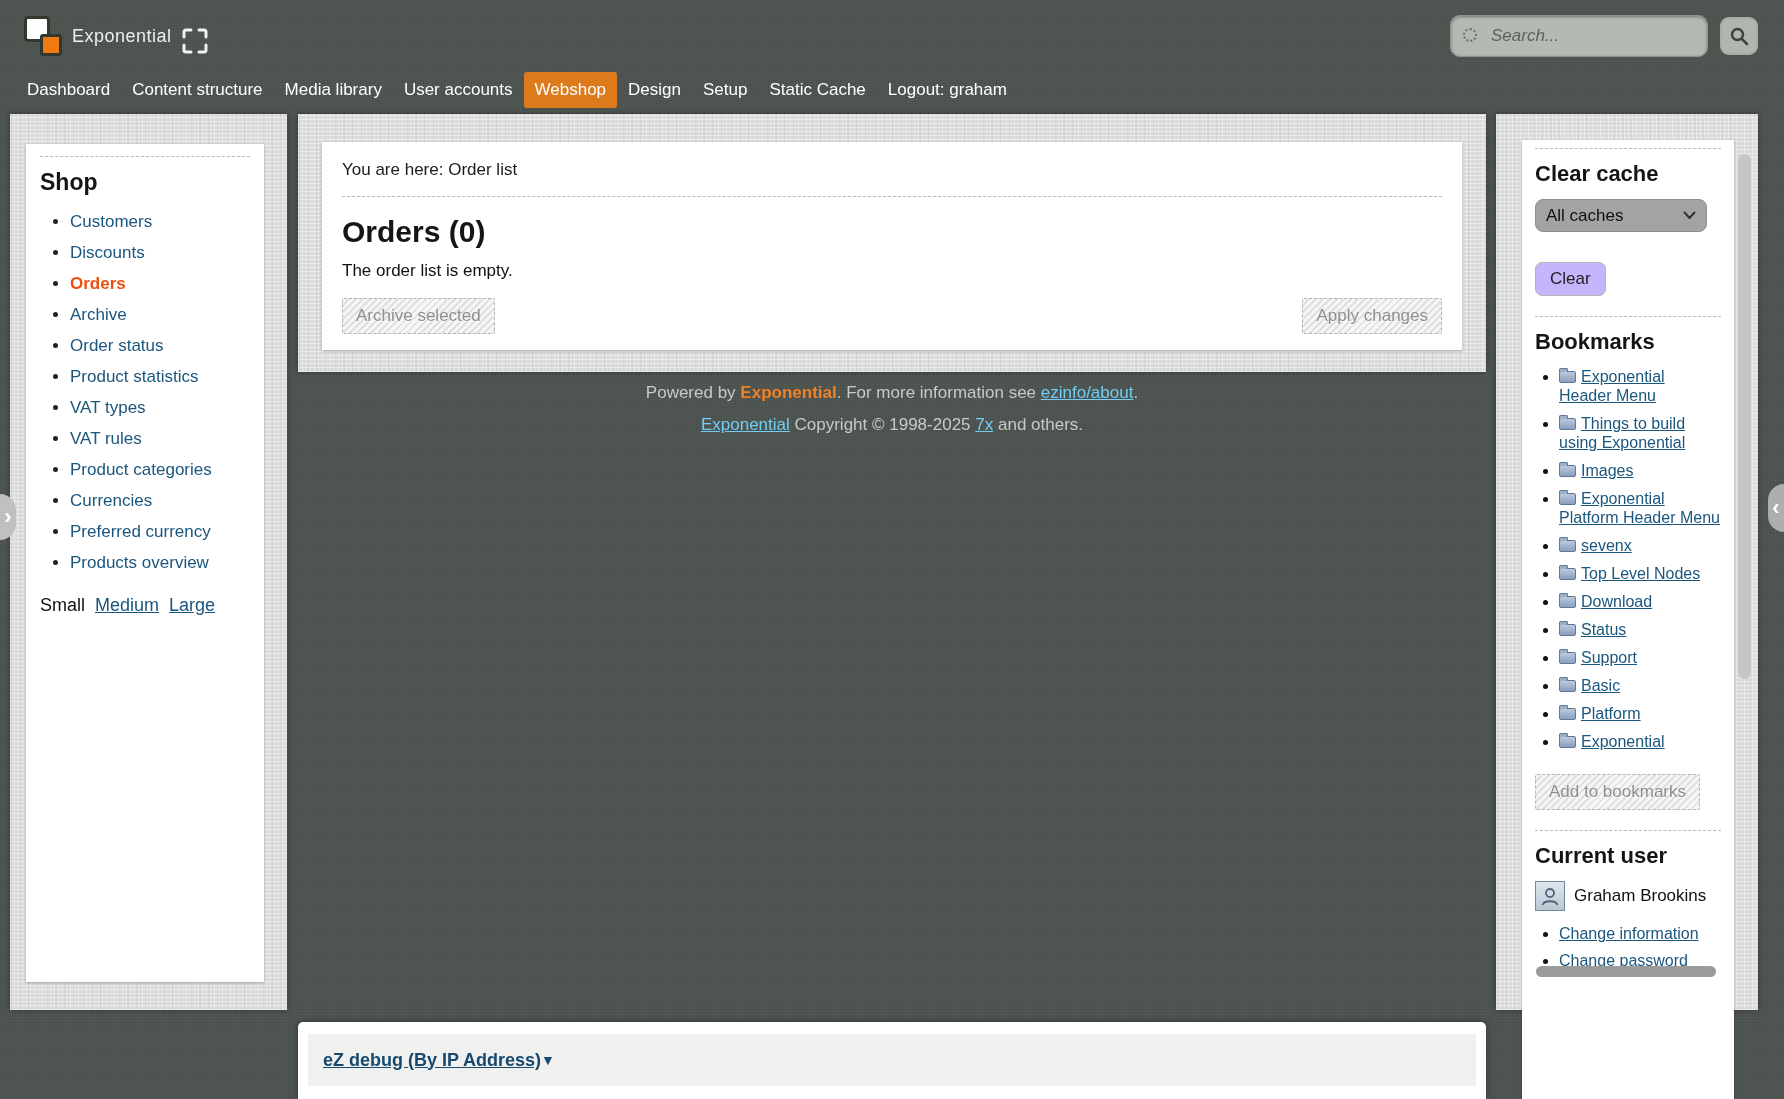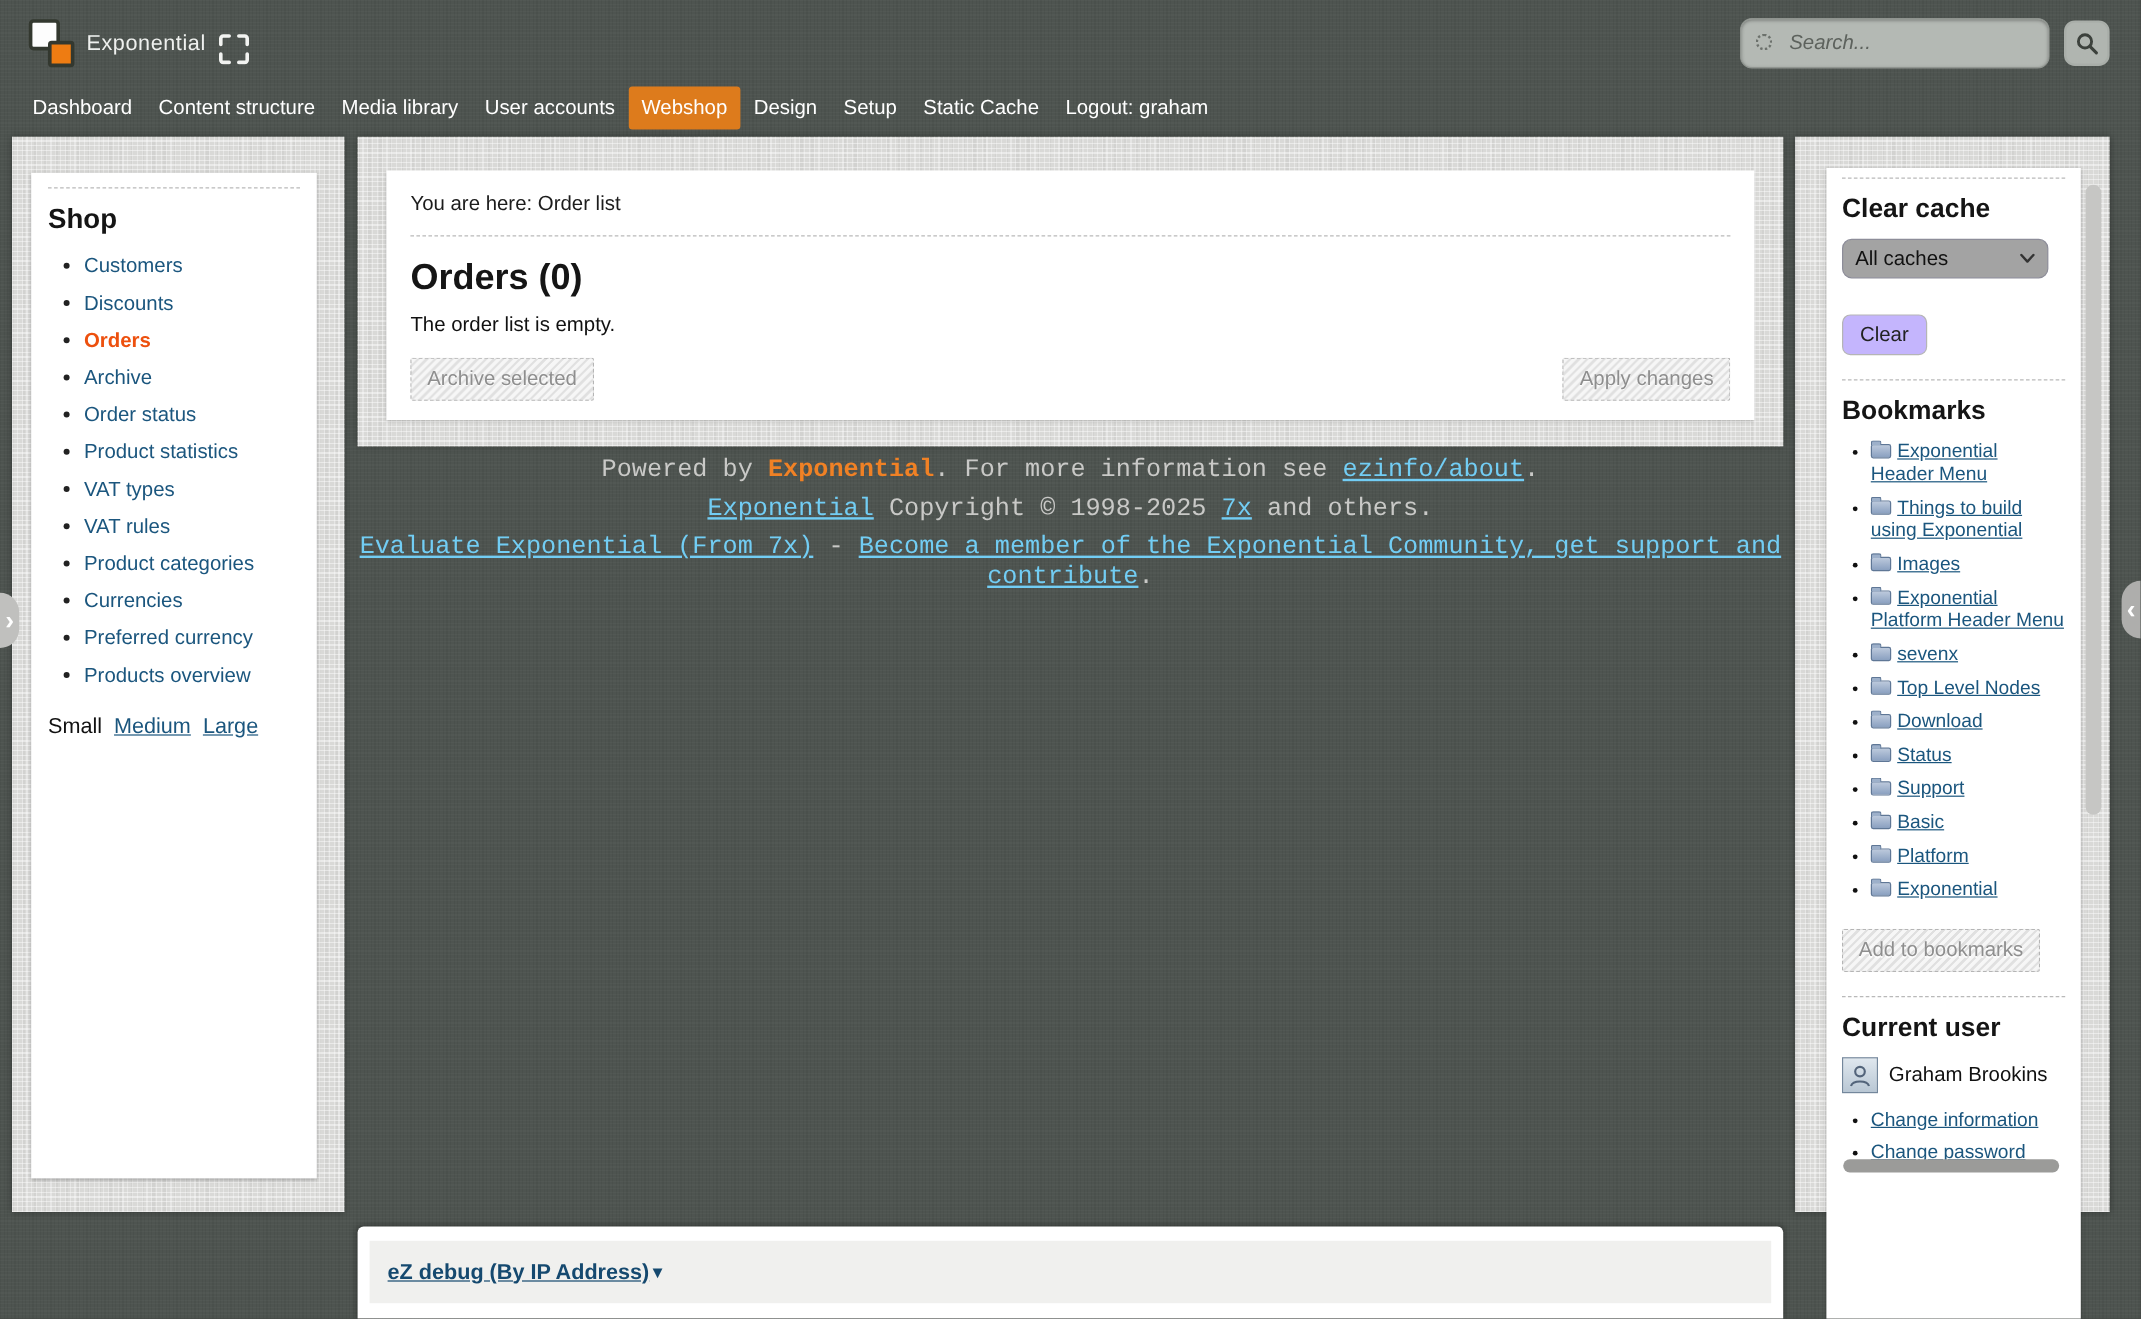--- a/index.html
+++ b/index.html
@@ -60,21 +60,21 @@
   .breadcrumb{padding-top:18px;font-size:17px;color:#1c1c1c;}
   .panel-mid .dashed{margin-top:16px;}
   .panel-mid h1{font-size:30px;margin:18px 0 12px;font-weight:bold;}
   .empty-msg{font-size:17px;color:#111;margin:0;}
   .btnrow{position:absolute;left:20px;right:20px;bottom:16px;display:flex;justify-content:space-between;}
   .hatched{
     display:inline-block;font-size:17px;color:#8e8e8e;padding:7px 13px;border:1px dashed #b5b5b5;border-radius:2px;
     background:repeating-linear-gradient(135deg,#f6f6f6 0 3px,#e0e0e0 3px 5px);
     text-shadow:0 1px 0 rgba(255,255,255,.8);cursor:default;font-family:"Liberation Sans",sans-serif;}
   
-  .footer{position:absolute;left:298px;top:380px;width:1188px;text-align:center;font-size:21px;color:#c9c9c7;line-height:25px;font-family:Liberation Mono, monospace;}
+  .footer{position:absolute;left:298px;top:380px;width:1188px;text-align:center;font-size:17px;color:#c9c9c7;line-height:25px;}
   .footer .row{margin-bottom:7px;}
   .flink{color:#72cdf4;text-decoration:underline;cursor:pointer;}
   .fbrand{color:#f08125;font-weight:bold;}
   
   .panel-right h2{font-size:22px;margin:12px 0 12px;font-weight:bold;}
   .selectbox{width:172px;height:33px;border:1px solid #8d8d99;border-radius:8px;background:#a3a3a3;
     display:flex;align-items:center;justify-content:space-between;padding:0 10px;font-size:17px;color:#111;cursor:pointer;}
   .clear-btn{margin-top:30px;background:#c4b5fd;border:1px solid #b5b5b5;border-radius:7px;padding:6px 14px;font-size:17px;color:#222;cursor:pointer;font-family:"Liberation Sans",sans-serif;}
   .panel-right .dashed{margin:20px 0 6px;}
   ul.bmlist{margin:6px 0 0;padding:0 0 0 24px;list-style:disc;color:#111;}
@@ -180,23 +180,20 @@
     </div>
   </div>
 
   <div class="footer">
     <div class="row">
       <span>Powered by </span><span class="fbrand">Exponential</span><span>. For more information see </span><a class="flink">ezinfo/about</a><span>.</span>
     </div>
     <div class="row">
       <a class="flink">Exponential</a><span> Copyright © 1998-2025 </span><a class="flink">7x</a><span> and others.</span>
     </div>
-    <div class="row">
-      <a class="flink">Evaluate Exponential (From 7x)</a><span> - </span><a class="flink">Become a member of the Exponential Community, get support and contribute</a><span>.</span>
-    </div>
   </div>
 
   <div class="frame col-right">
     <div class="panel panel-right">
       <div class="dashed" style="margin:0 0 10px;"></div>
       <h2>Clear cache</h2>
       <div class="selectbox">
         <span>All caches</span>
         <svg width="13" height="9" viewBox="0 0 13 9">
           <path d="M1.5 1.5 L6.5 7 L11.5 1.5" fill="none" stroke="#333" stroke-width="2" stroke-linecap="round" stroke-linejoin="round"></path>

